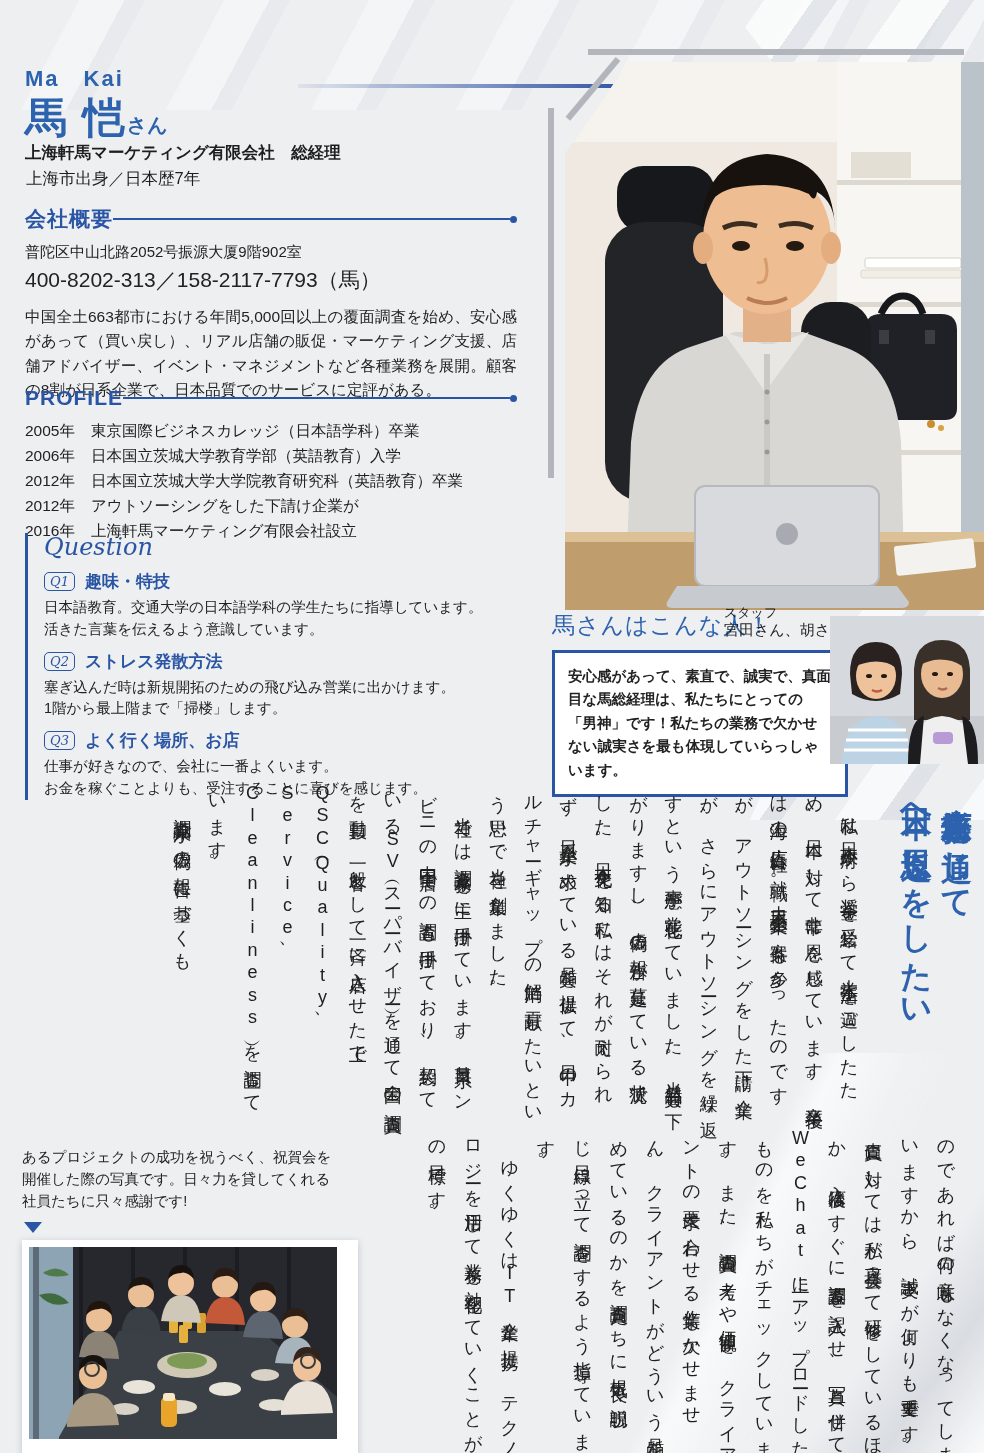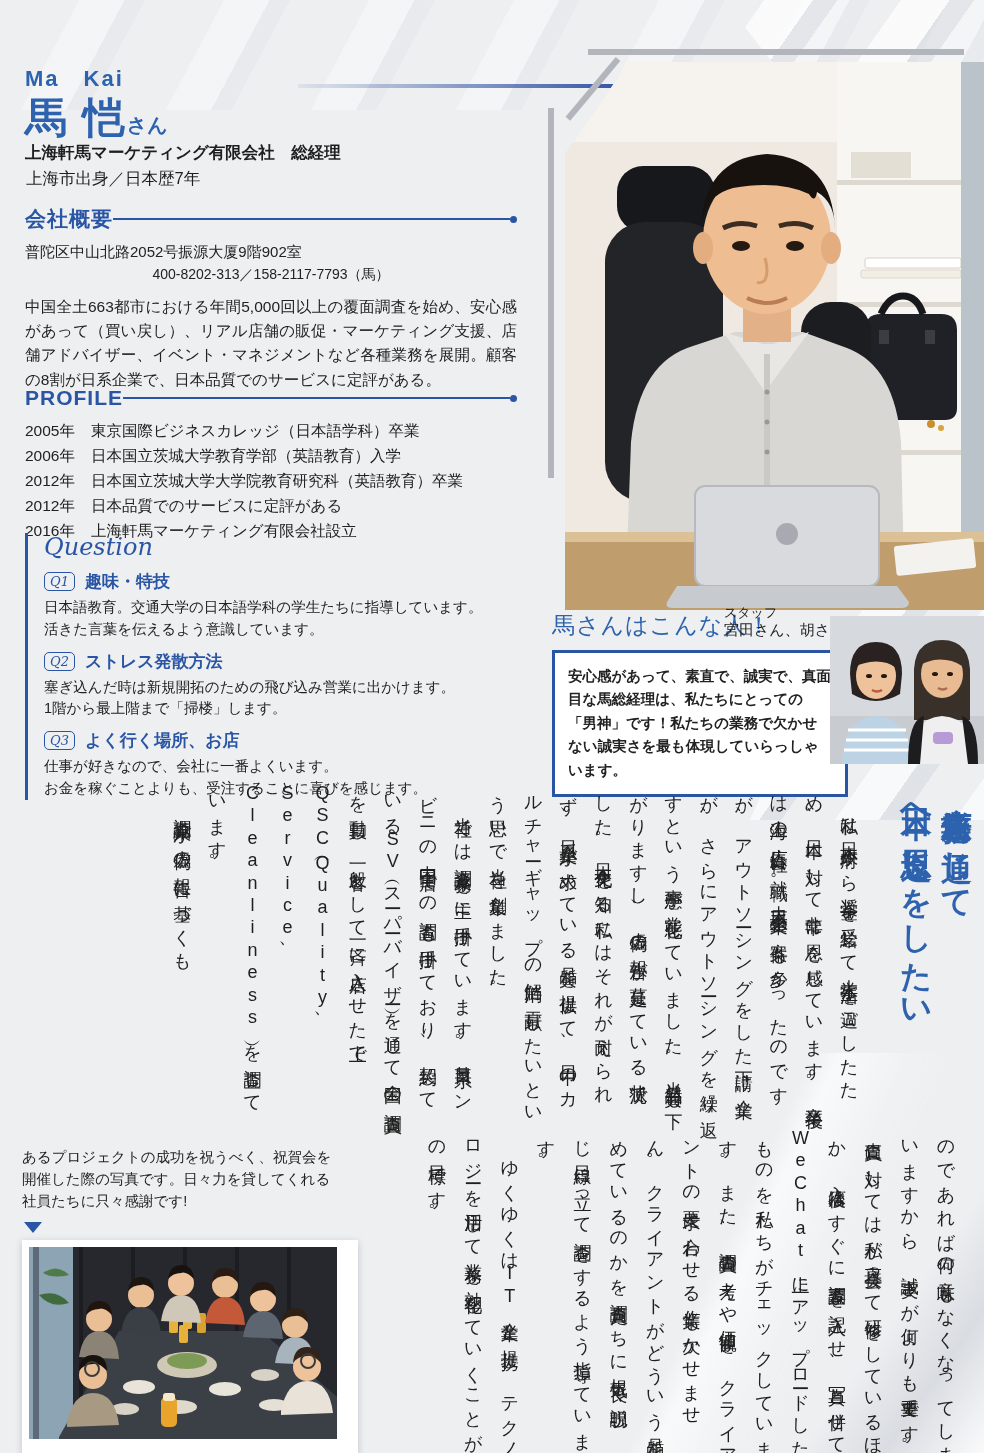--- a/index.html
+++ b/index.html
@@ -33,21 +33,21 @@
   .org-line{left:25px;top:142px;font-size:16.5px;font-weight:600;color:#1e1e1e;}
   .origin-line{left:26px;top:168px;font-size:16.5px;color:#1e1e1e;}
 
   .sec{left:25px;width:492px;}
   .sec-head{display:flex;align-items:center;gap:0;}
   .sec-head .t{color:#2a55a4;font-weight:bold;font-size:21px;letter-spacing:1px;white-space:nowrap;}
   .sec-head .rule{flex:1;height:2px;background:#2a55a4;}
   .sec-head .dot{width:7px;height:7px;border-radius:50%;background:#2a55a4;flex:none;}
   .company-sec{top:205px;}
   .addr{margin-top:8px;font-size:15px;line-height:1.5;}
-  .phone{font-size:14px;line-height:1.5;text-align:center;}
+  .phone{font-size:21px;line-height:1.5;}
   .desc{margin-top:10px;font-size:15.5px;line-height:1.58;text-align:justify;}
   .profile-sec{top:386px;}
   .profile-rows{margin-top:8px;}
   .profile-row{display:flex;font-size:15.5px;line-height:1.62;}
   .profile-row .y{width:66px;flex:none;}
 
   .question-sec{top:533px;width:505px;border-left:3px solid #2a55a4;padding-left:16px;}
   .q-heading{font-family:"DejaVu Serif","Liberation Serif",serif;font-style:italic;color:#2a55a4;font-size:24px;}
   .q-item{margin-top:9px;}
   .q-title-row{display:flex;align-items:center;gap:10px;margin-bottom:4px;}
@@ -131,21 +131,21 @@
       <div class="profile-row">
           <span class="y">2006年</span>
           <span>日本国立茨城大学教育学部（英語教育）入学</span>
         </div>
       <div class="profile-row">
           <span class="y">2012年</span>
           <span>日本国立茨城大学大学院教育研究科（英語教育）卒業</span>
         </div>
       <div class="profile-row">
           <span class="y">2012年</span>
-          <span>日本品質でのサービスに定評がある</span>
+          <span>アウトソーシングをした下請け企業が</span>
         </div>
       <div class="profile-row">
           <span class="y">2016年</span>
           <span>上海軒馬マーケティング有限会社設立</span>
         </div>
     </div>
   </section>
 
   <section class="z sec question-sec">
     <div class="q-heading">Question</div>

